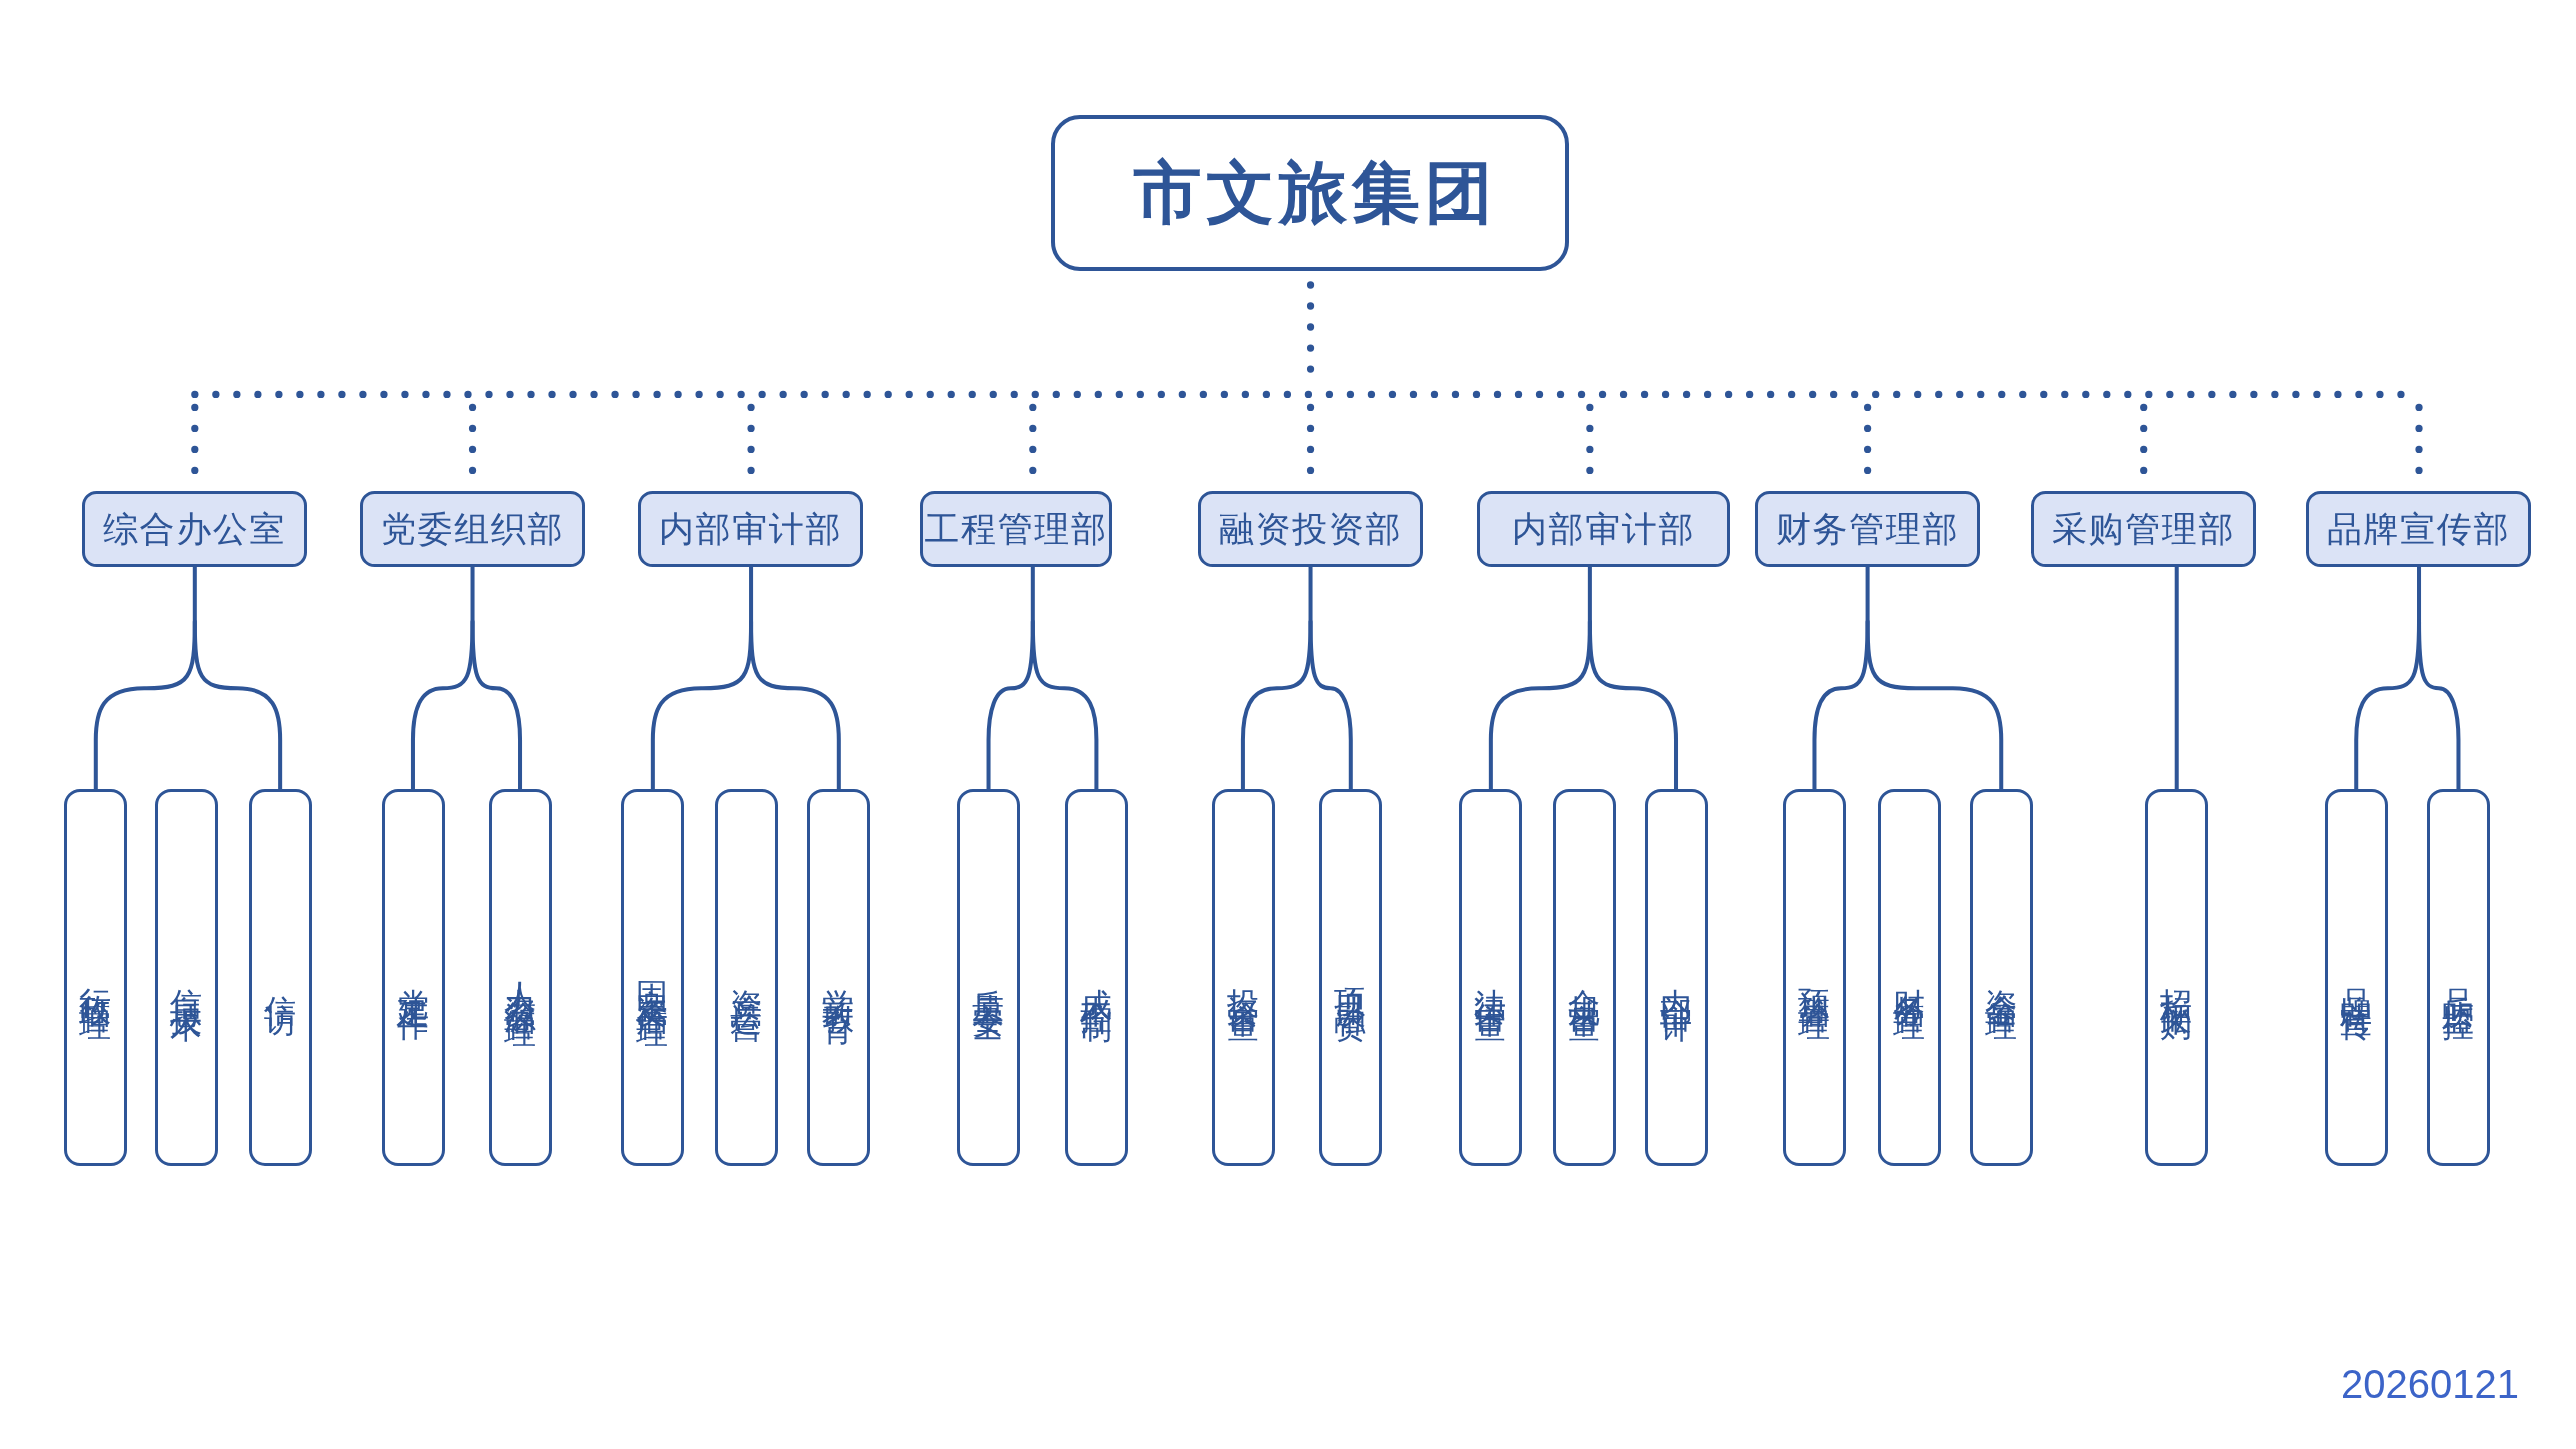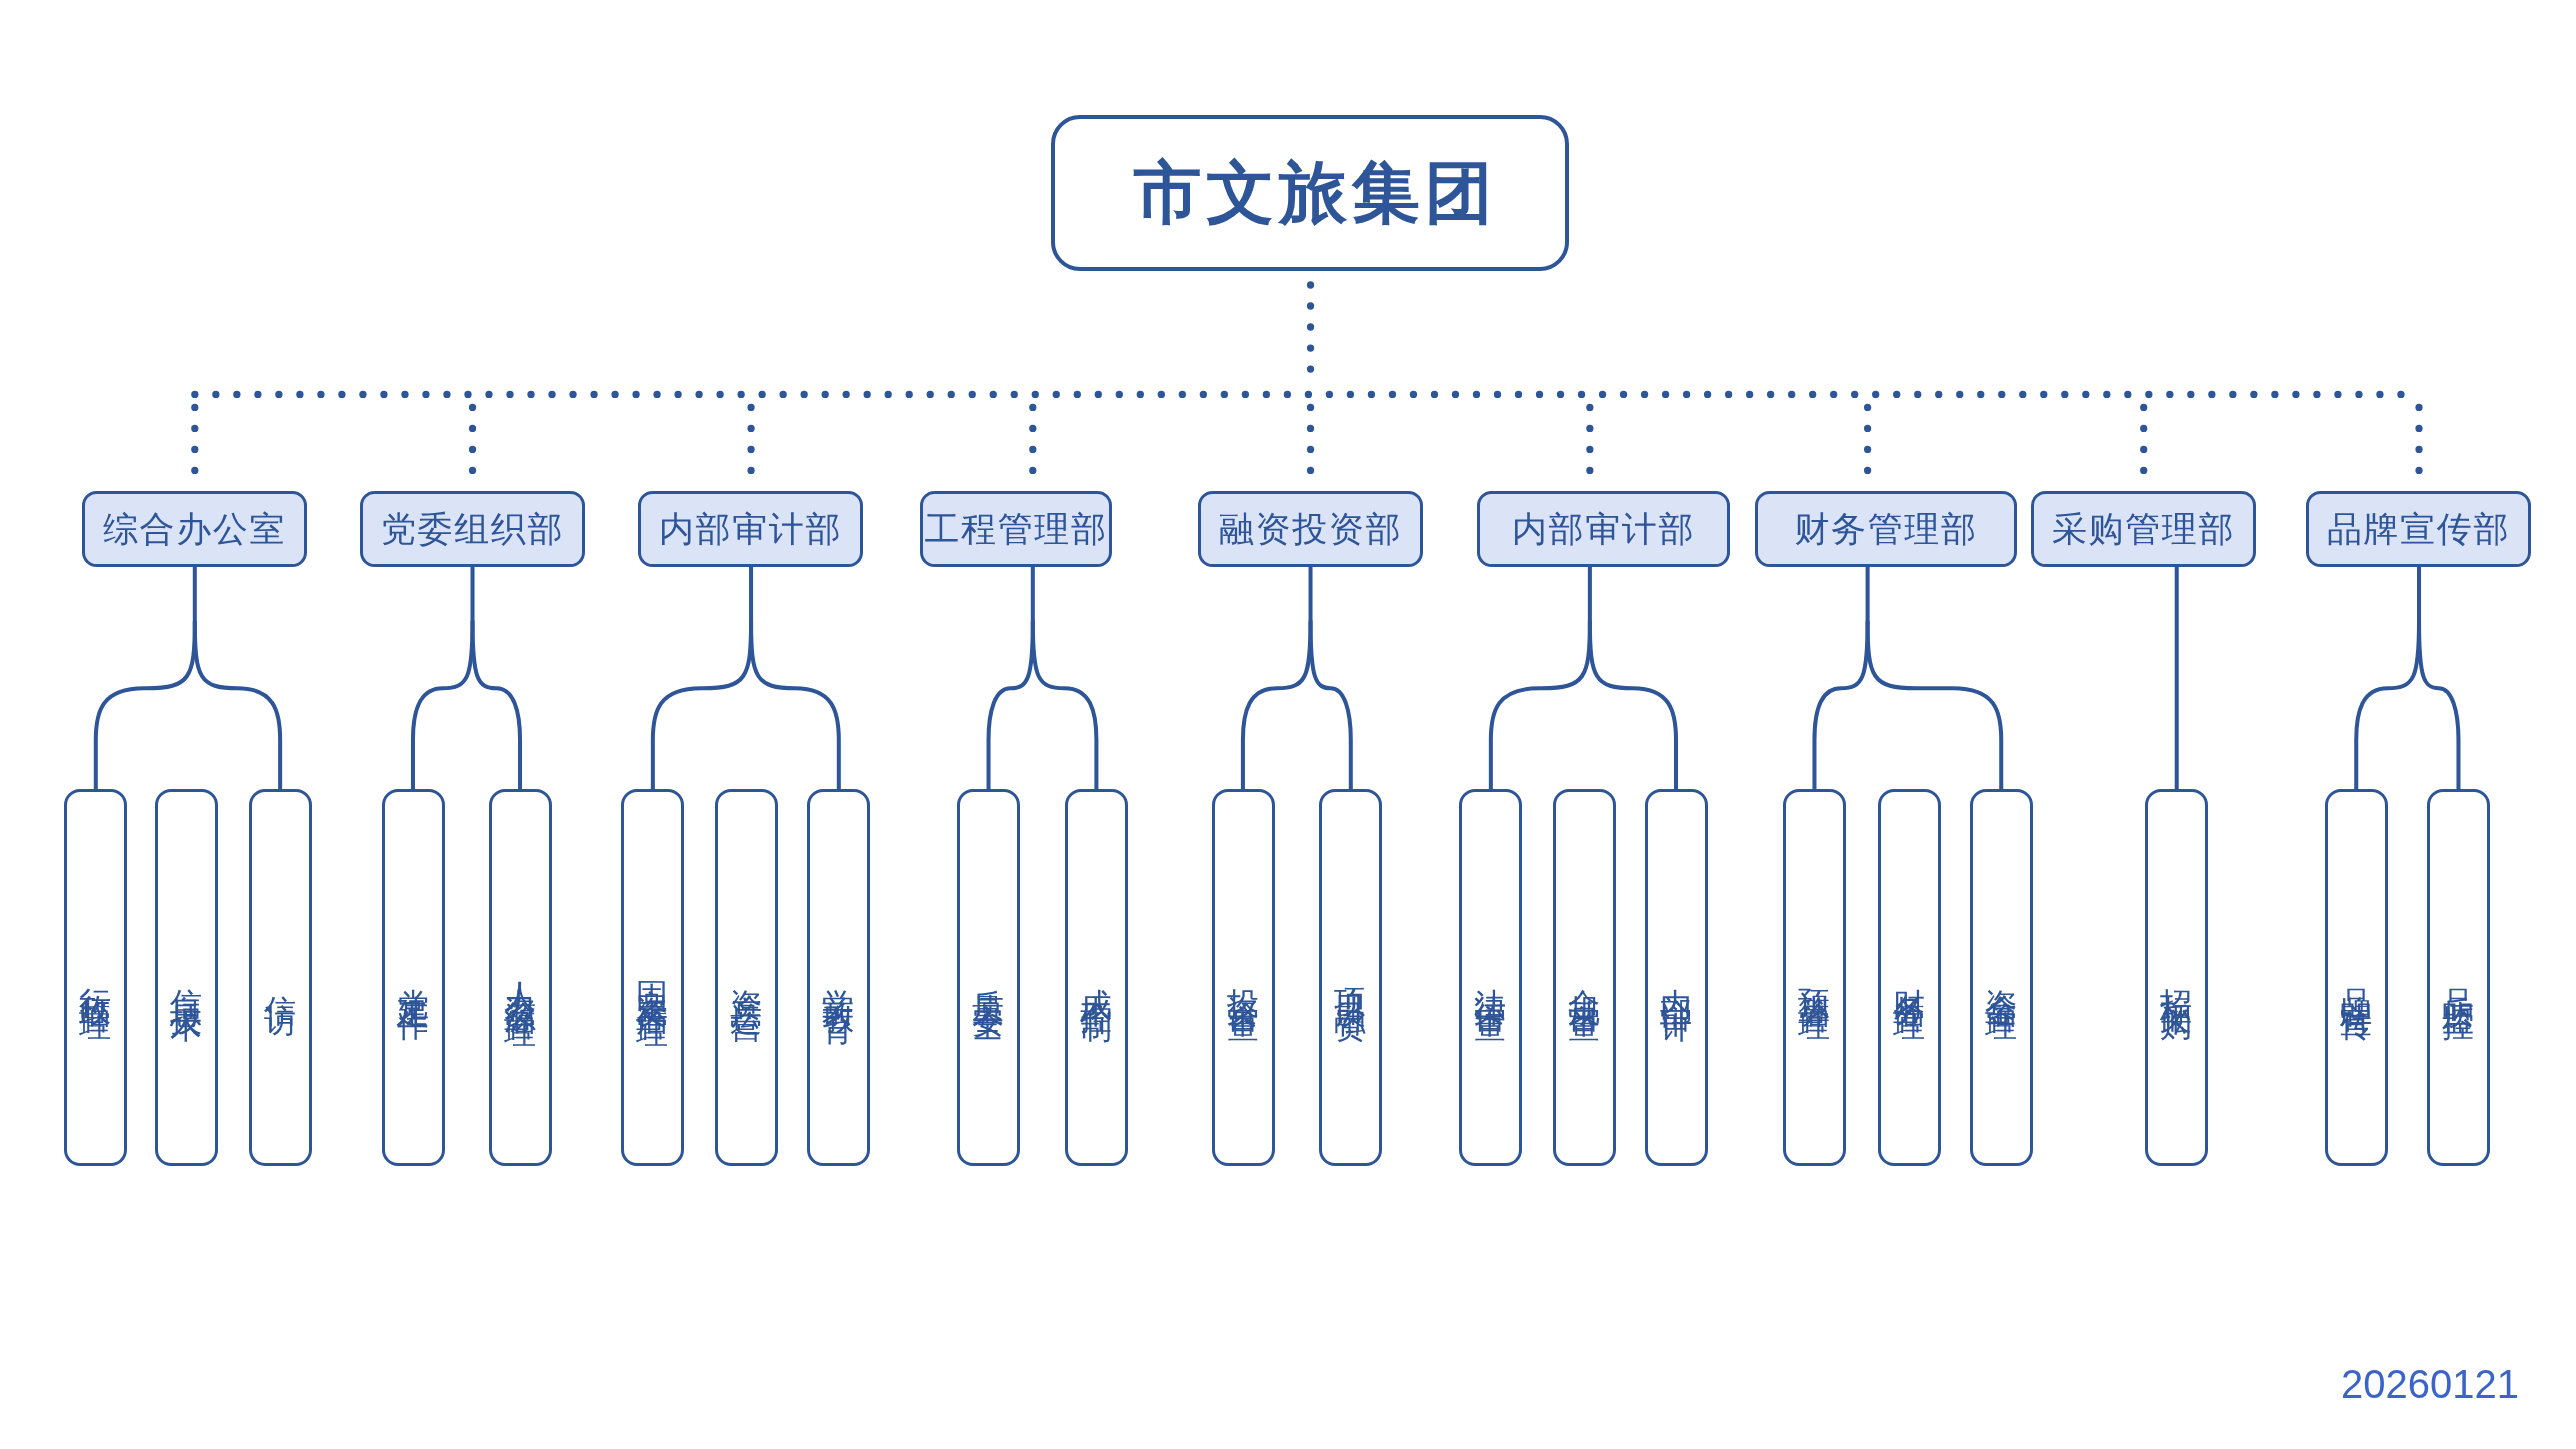--- a/index.html
+++ b/index.html
@@ -112,21 +112,21 @@
   </div>
     <div class="node leaf" style="left: 1459px; top: 789px; width: 63px; height: 377px;">
     <span>法律审查</span>
   </div>
     <div class="node leaf" style="left: 1553px; top: 789px; width: 63px; height: 377px;">
     <span>合规审查</span>
   </div>
     <div class="node leaf" style="left: 1645px; top: 789px; width: 63px; height: 377px;">
     <span>内部审计</span>
   </div>
-    <div class="node dept" style="left: 1755px; top: 491px; width: 262px; height: 76px;">
+    <div class="node dept" style="left: 1755px; top: 491px; width: 225px; height: 76px;">
     <span>财务管理部</span>
   </div>
     <div class="node leaf" style="left: 1783px; top: 789px; width: 63px; height: 377px;">
     <span>预算管理</span>
   </div>
     <div class="node leaf" style="left: 1878px; top: 789px; width: 63px; height: 377px;">
     <span>财务管理</span>
   </div>
     <div class="node leaf" style="left: 1970px; top: 789px; width: 63px; height: 377px;">
     <span>资金管理</span>

